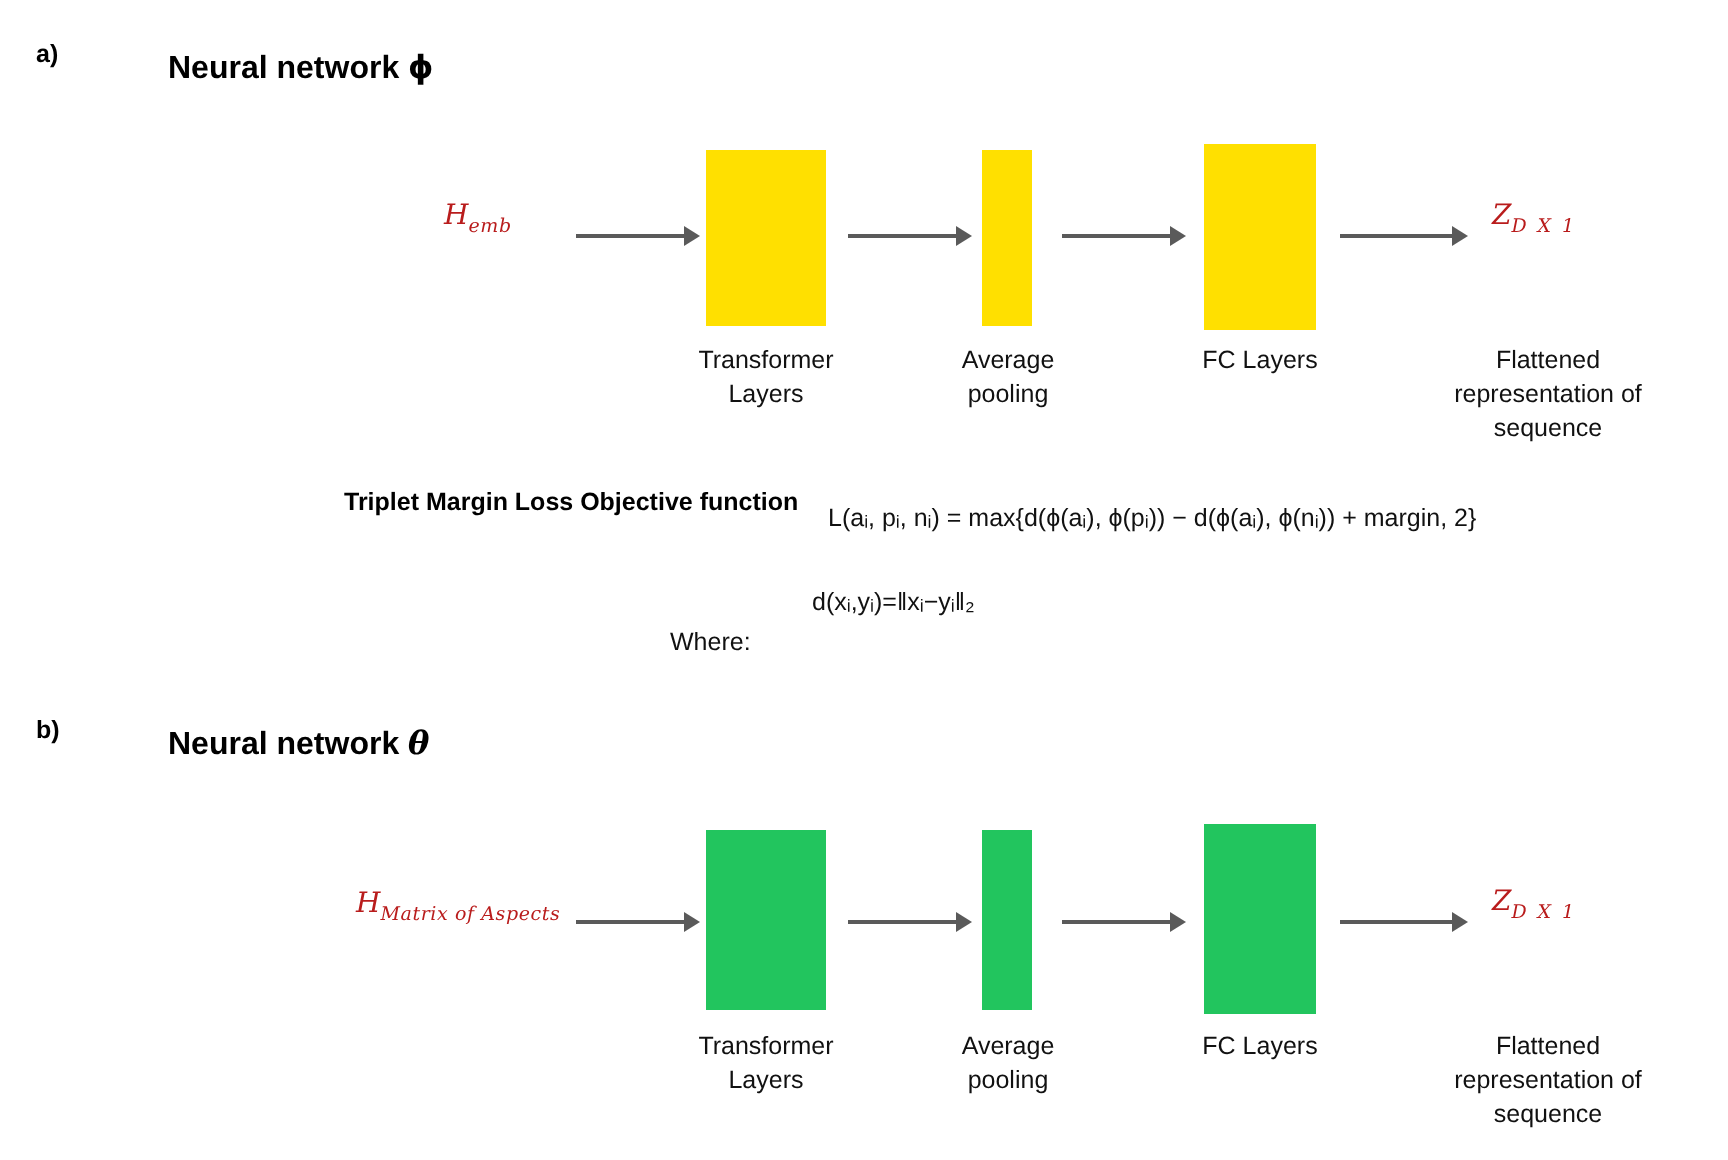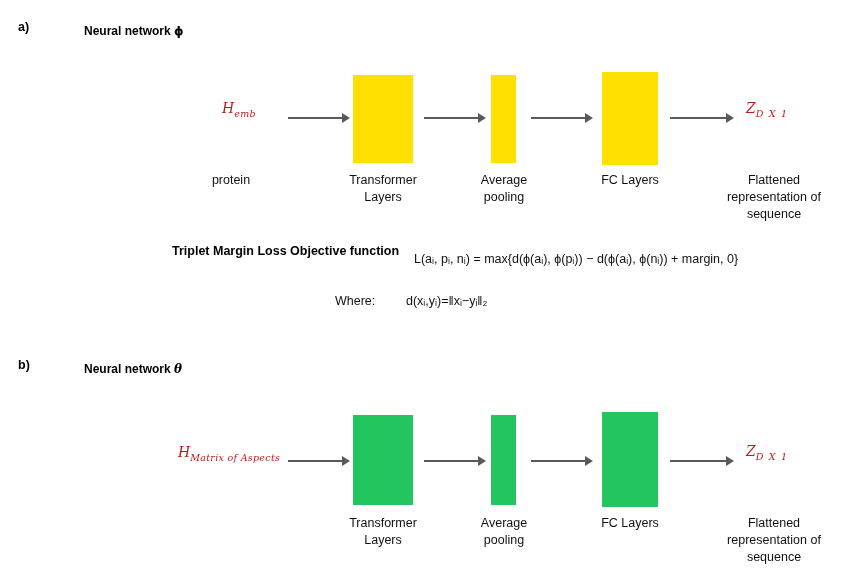--- a/index.html
+++ b/index.html
@@ -21,21 +21,21 @@
   
   .panel-letter {
     font-size: 12.5px;
     font-weight: bold;
     color: #000;
     letter-spacing: 0px;
   }
 
   
   .section-title {
-    font-size: 12px;
+    font-size: 16px;
     font-weight: bold;
     color: #000;
     white-space: nowrap;
   }
   .greek { font-family: "DejaVu Sans", sans-serif; font-weight: bold; }
   .greek-italic {
     font-family: "DejaVu Serif", serif;
     font-style: italic;
     font-weight: bold;
   }
@@ -105,20 +105,21 @@
     font-family: "Liberation Sans", sans-serif;
     font-size: 12.5px;
     white-space: nowrap;
     color: #111;
   }
   .where-label {
     position: absolute;
     font-size: 12.5px;
     white-space: nowrap;
     color: #111;
+    margin-top: 20px;
   }
 </style>
 </head>
 <body>
 
 <div class="panel-letter abs" style="left:18px; top:20px;">a)</div>
 
 <div class="section-title abs" style="left:84px; top:24px;">
   <span>Neural network</span>
   <span class="greek">ϕ</span>
@@ -152,21 +153,20 @@
 <div class="arrow" style="left:670px; top:112px; width:64px;">
   <div class="shaft"></div>
   <div class="head"></div>
 </div>
 
 <div class="mathvar" style="left:746px; top:100px;">
   <span>Z</span><sub class="spaced">D X 1</sub>
 </div>
 
 <div class="caption" style="left:150px; top:172px; width:162px;">
-  <div>protein</div>
 </div>
 
 <div class="caption" style="left:333px; top:172px; width:100px;">
   <div>Transformer</div>
   <div>Layers</div>
 </div>
 
 <div class="caption" style="left:462px; top:172px; width:84px;">
   <div>Average</div>
   <div>pooling</div>
@@ -178,21 +178,21 @@
 
 <div class="caption" style="left:710px; top:172px; width:128px;">
   <div>Flattened</div>
   <div>representation of</div>
   <div>sequence</div>
 </div>
 
 <div class="loss-label" style="left:140px; top:244px;margin-left:32px;">Triplet Margin Loss Objective function</div>
 
 <div class="formula" style="left:414px; top:252px;">
-  <span>L(aᵢ, pᵢ, nᵢ) = max{d(ϕ(aᵢ), ϕ(pᵢ)) − d(ϕ(aᵢ), ϕ(nᵢ)) + margin, 0}</span>
+  <span>L(aᵢ, pᵢ, nᵢ) = max{d(ϕ(aᵢ), ϕ(pᵢ)) − d(ϕ(aᵢ), ϕ(nᵢ)) + margin, 2}</span>
 </div>
 
 <div class="where-label" style="left:335px; top:294px;">Where:</div>
 
 <div class="formula" style="left:406px; top:294px;">
   <span>d(xᵢ,yᵢ)=‖xᵢ−yᵢ‖₂</span>
 </div>
 
 <div class="panel-letter abs" style="left:18px; top:358px;">b)</div>
 

